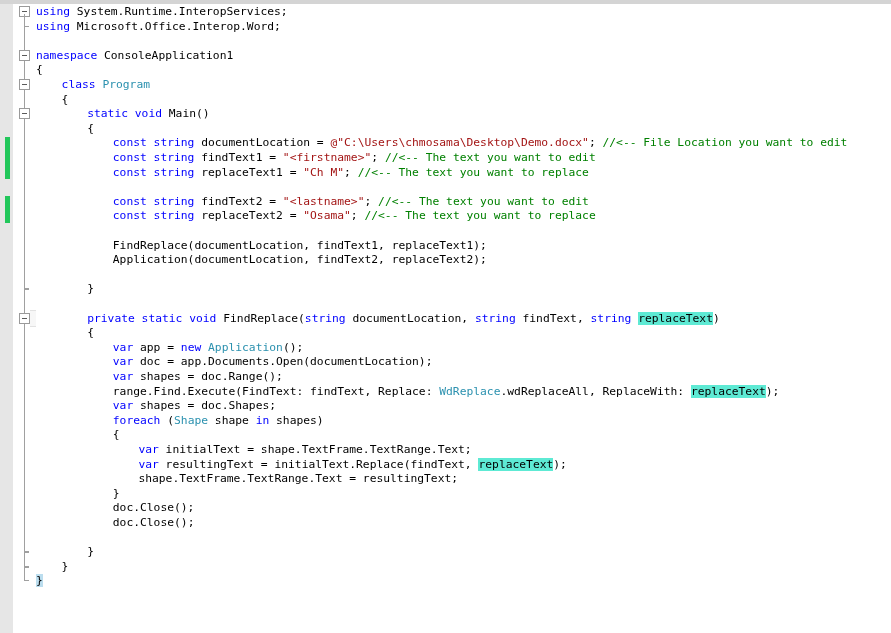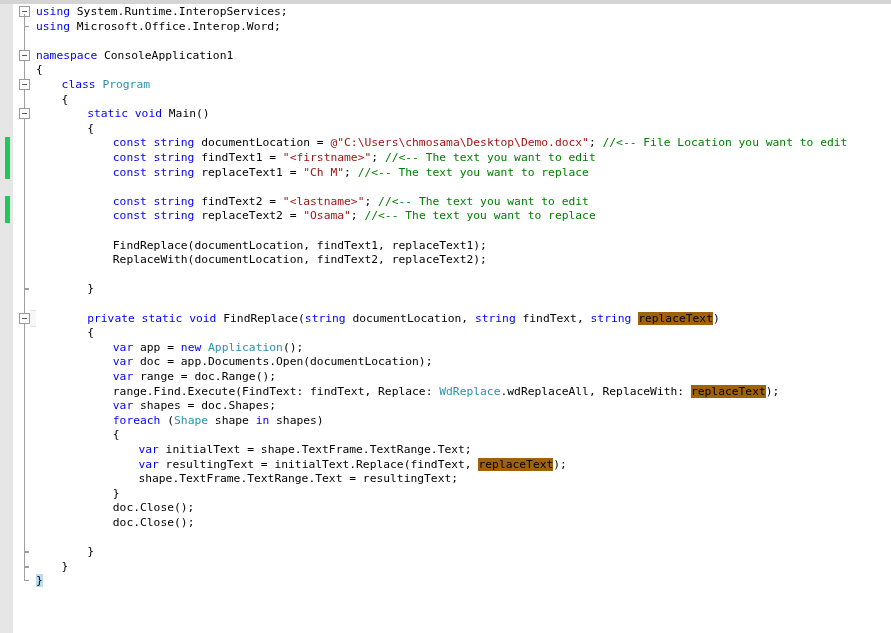--- a/index.html
+++ b/index.html
@@ -115,21 +115,21 @@
     font-size: 11.3px;
     line-height: 14.6px;
     color: #000000;
     letter-spacing: 0px;
   }
 
   .kw   { color: #0000ff; }
   .typ  { color: #2b91af; }
   .str  { color: #a31515; }
   .cmt  { color: #008000; }
-  .hl   { background: #a16207; }
+  .hl   { background: #5eead4; }
   .brace-hl { background: #bbddee; }
   .squiggle {
     background-image: linear-gradient(45deg, transparent 45%, #3a9d3a 45%, #3a9d3a 55%, transparent 55%);
     background-size: 4px 3px;
     background-repeat: repeat-x;
     background-position: 0 bottom;
     padding-bottom: 1px;
   }
 </style>
 </head>
@@ -173,29 +173,29 @@
       <div class="code-line" style="top: 103.2px; left: 51.2px;"><span class="kw">static </span><span class="kw">void </span><span>Main()</span></div>
       <div class="code-line" style="top: 117.8px; left: 51.2px;"><span>{</span></div>
       <div class="code-line" style="top: 132.4px; left: 76.8px;"><span class="kw">const </span><span class="kw">string </span><span>documentLocation = </span><span class="str">@"C:\Users\chmosama\Desktop\Demo.docx"</span><span>; </span><span class="cmt">//&lt;-- File Location you want to edit</span></div>
       <div class="code-line" style="top: 147px; left: 76.8px;"><span class="kw">const </span><span class="kw">string </span><span>findText1 = </span><span class="str">"&lt;firstname&gt;"</span><span>; </span><span class="cmt">//&lt;-- The text you want to edit</span></div>
       <div class="code-line" style="top: 161.6px; left: 76.8px;"><span class="kw">const </span><span class="kw">string </span><span>replaceText1 = </span><span class="str">"Ch M"</span><span>; </span><span class="cmt">//&lt;-- The text you want to replace</span></div>
       <div class="code-line" style="top: 176.2px; left: 0px;"></div>
       <div class="code-line" style="top: 190.8px; left: 76.8px;"><span class="kw">const </span><span class="kw">string </span><span>findText2 = </span><span class="str">"&lt;lastname&gt;"</span><span>; </span><span class="cmt">//&lt;-- The text you want to edit</span></div>
       <div class="code-line" style="top: 205.4px; left: 76.8px;"><span class="kw">const </span><span class="kw">string </span><span>replaceText2 = </span><span class="str">"Osama"</span><span>; </span><span class="cmt">//&lt;-- The text you want to replace</span></div>
       <div class="code-line" style="top: 220px; left: 0px;"></div>
       <div class="code-line" style="top: 234.6px; left: 76.8px;"><span>FindReplace(documentLocation, findText1, replaceText1);</span></div>
-      <div class="code-line" style="top: 249.2px; left: 76.8px;"><span>ReplaceWith(documentLocation, findText2, replaceText2);</span></div>
+      <div class="code-line" style="top: 249.2px; left: 76.8px;"><span>Application(documentLocation, findText2, replaceText2);</span></div>
       <div class="code-line" style="top: 263.8px; left: 0px;"></div>
       <div class="code-line" style="top: 278.4px; left: 51.2px;"><span>}</span></div>
       <div class="code-line" style="top: 293px; left: 0px;"></div>
       <div class="code-line" style="top: 307.6px; left: 51.2px;"><span class="kw">private </span><span class="kw">static </span><span class="kw">void </span><span>FindReplace(</span><span class="kw">string </span><span>documentLocation, </span><span class="kw">string </span><span>findText, </span><span class="kw">string </span><span class="hl">replaceText</span><span>)</span></div>
       <div class="code-line" style="top: 322.2px; left: 51.2px;"><span>{</span></div>
       <div class="code-line" style="top: 351.4px; left: 76.8px;"><span class="kw">var </span><span>doc = app.Documents.Open(documentLocation);</span></div>
       <div class="code-line" style="top: 336.8px; left: 76.8px;"><span class="kw">var </span><span>app = </span><span class="kw">new </span><span class="typ">Application</span><span>();</span></div>
-      <div class="code-line" style="top: 366px; left: 76.8px;"><span class="kw">var </span><span>range = doc.Range();</span></div>
+      <div class="code-line" style="top: 366px; left: 76.8px;"><span class="kw">var </span><span>shapes = doc.Range();</span></div>
       <div class="code-line" style="top: 380.6px; left: 76.8px;"><span>range.Find.Execute(FindText: findText, Replace: </span><span class="typ">WdReplace</span><span>.wdReplaceAll, ReplaceWith: </span><span class="hl">replaceText</span><span>);</span></div>
       <div class="code-line" style="top: 395.2px; left: 76.8px;"><span class="kw">var </span><span>shapes = doc.Shapes;</span></div>
       <div class="code-line" style="top: 409.8px; left: 76.8px;"><span class="kw">foreach </span><span>(</span><span class="typ">Shape</span><span> shape </span><span class="kw">in </span><span>shapes)</span></div>
       <div class="code-line" style="top: 424.4px; left: 76.8px;"><span>{</span></div>
       <div class="code-line" style="top: 439px; left: 102.4px;"><span class="kw">var </span><span>initialText = shape.TextFrame.TextRange.Text;</span></div>
       <div class="code-line" style="top: 453.6px; left: 102.4px;"><span class="kw">var </span><span>resultingText = initialText.Replace(findText, </span><span class="hl">replaceText</span><span>);</span></div>
       <div class="code-line" style="top: 468.2px; left: 102.4px; text-align: center;"><span>shape.TextFrame.TextRange.Text = resultingText;</span></div>
       <div class="code-line" style="top: 482.8px; left: 76.8px;"><span>}</span></div>
       <div class="code-line" style="top: 497.4px; left: 76.8px;"><span>doc.Close();</span></div>
       <div class="code-line" style="top: 512px; left: 76.8px;"><span>doc.</span><span class="squiggle">Close</span><span>();</span></div>

